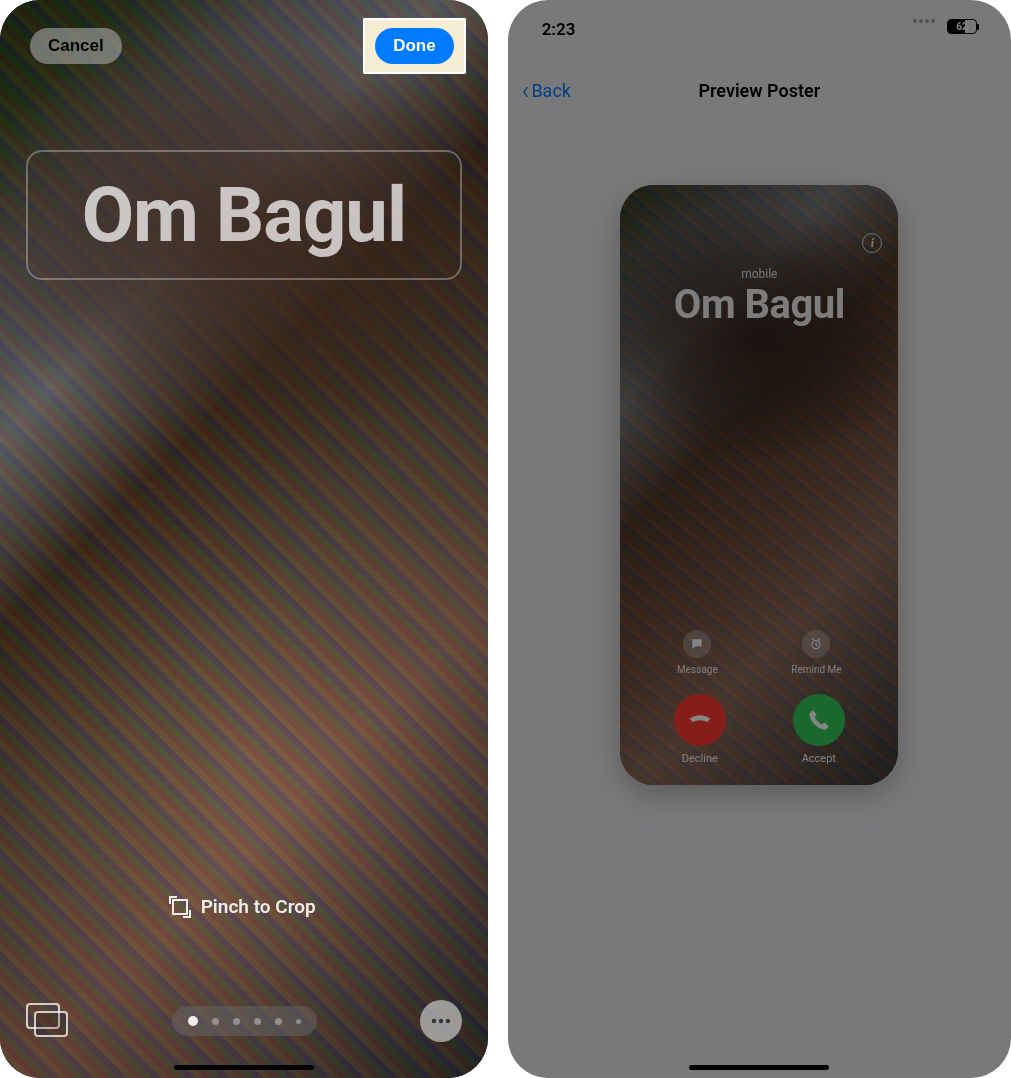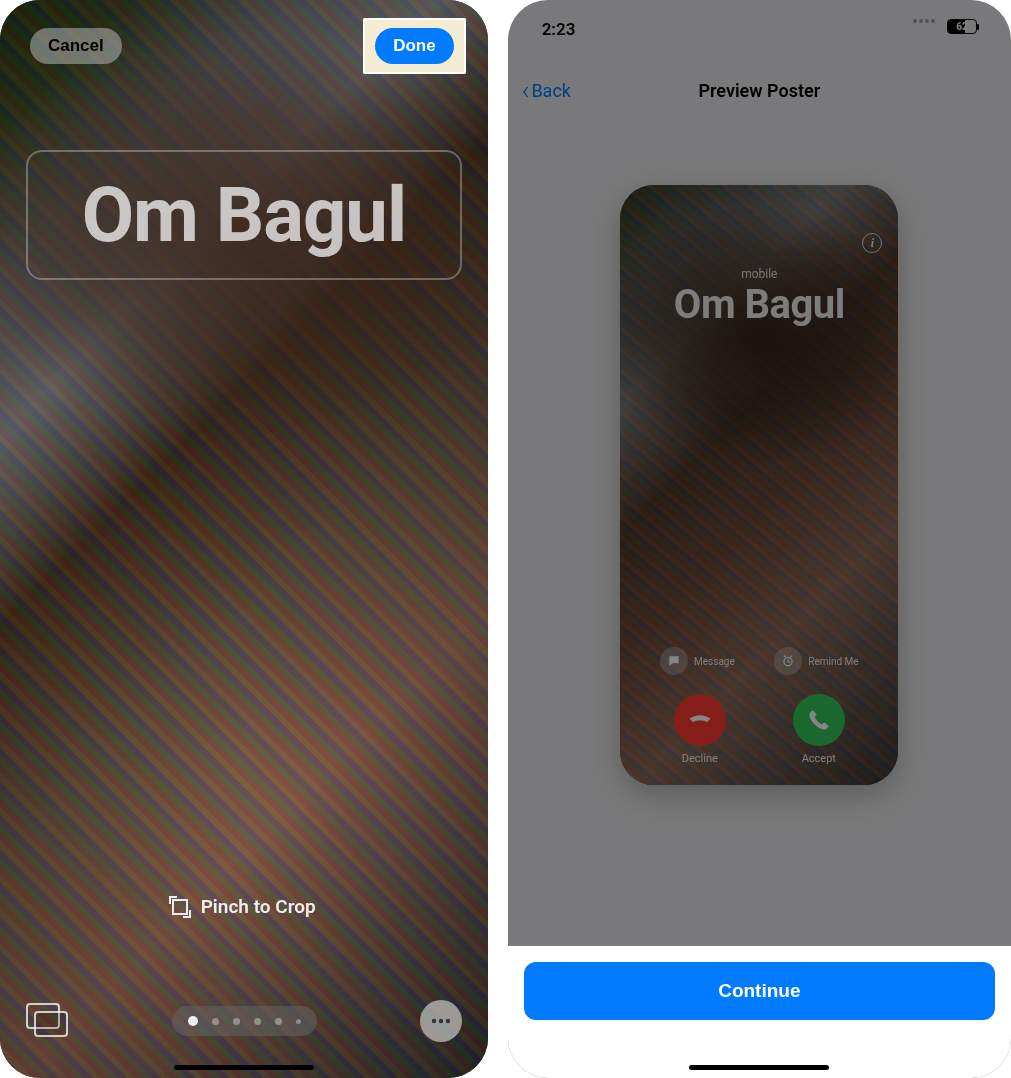--- a/index.html
+++ b/index.html
@@ -177,21 +177,21 @@
     color:rgba(255,255,255,0.85); font-size:12px;
   }
   .poster-name{
     position:absolute; top:96px; left:0; right:0; text-align:center;
     color:rgba(255,255,255,0.92); font-size:40px; font-weight:700; letter-spacing:-0.5px;
   }
   .poster-actions{
     position:absolute; bottom:110px; left:0; right:0;
     display:flex; justify-content:space-around; padding:0 20px;
   }
-  .mini-btn{ display:flex; flex-direction:row; align-items:center; gap:6px; color:rgba(255,255,255,0.9); font-size:10px;}
+  .mini-btn{ display:flex; flex-direction:column; align-items:center; gap:6px; color:rgba(255,255,255,0.9); font-size:10px;}
   .mini-btn .circ{ width:28px;height:28px;border-radius:50%;background:rgba(255,255,255,0.25);display:flex;align-items:center;justify-content:center;}
   .poster-calls{
     position:absolute; bottom:20px; left:0; right:0;
     display:flex; justify-content:space-around; padding:0 20px;
   }
   .call-btn{ display:flex; flex-direction:column; align-items:center; gap:6px; color:rgba(255,255,255,0.92); font-size:11px;}
   .call-circ{ width:52px;height:52px;border-radius:50%;display:flex;align-items:center;justify-content:center;}
   .decline{ background:#ff3b30;} .accept{background:#34c759;}
 
   .continue-bar{
@@ -327,17 +327,14 @@
               <path d="M6 3l4 4-2 2c1 3 4 6 7 7l2-2 4 4-3 3c-7 0-15-8-15-15l3-3z" fill="#fff"></path>
             </svg>
         </div>
         <span>Accept</span>
       </div>
     </div>
   </div>
 
   <div class="dim-overlay"></div>
 
-  <div class="continue-bar">
-    <button class="btn-continue">Continue</button>
-  </div>
   <div class="home-ind-right"></div>
 </div>
 
 </body></html>

